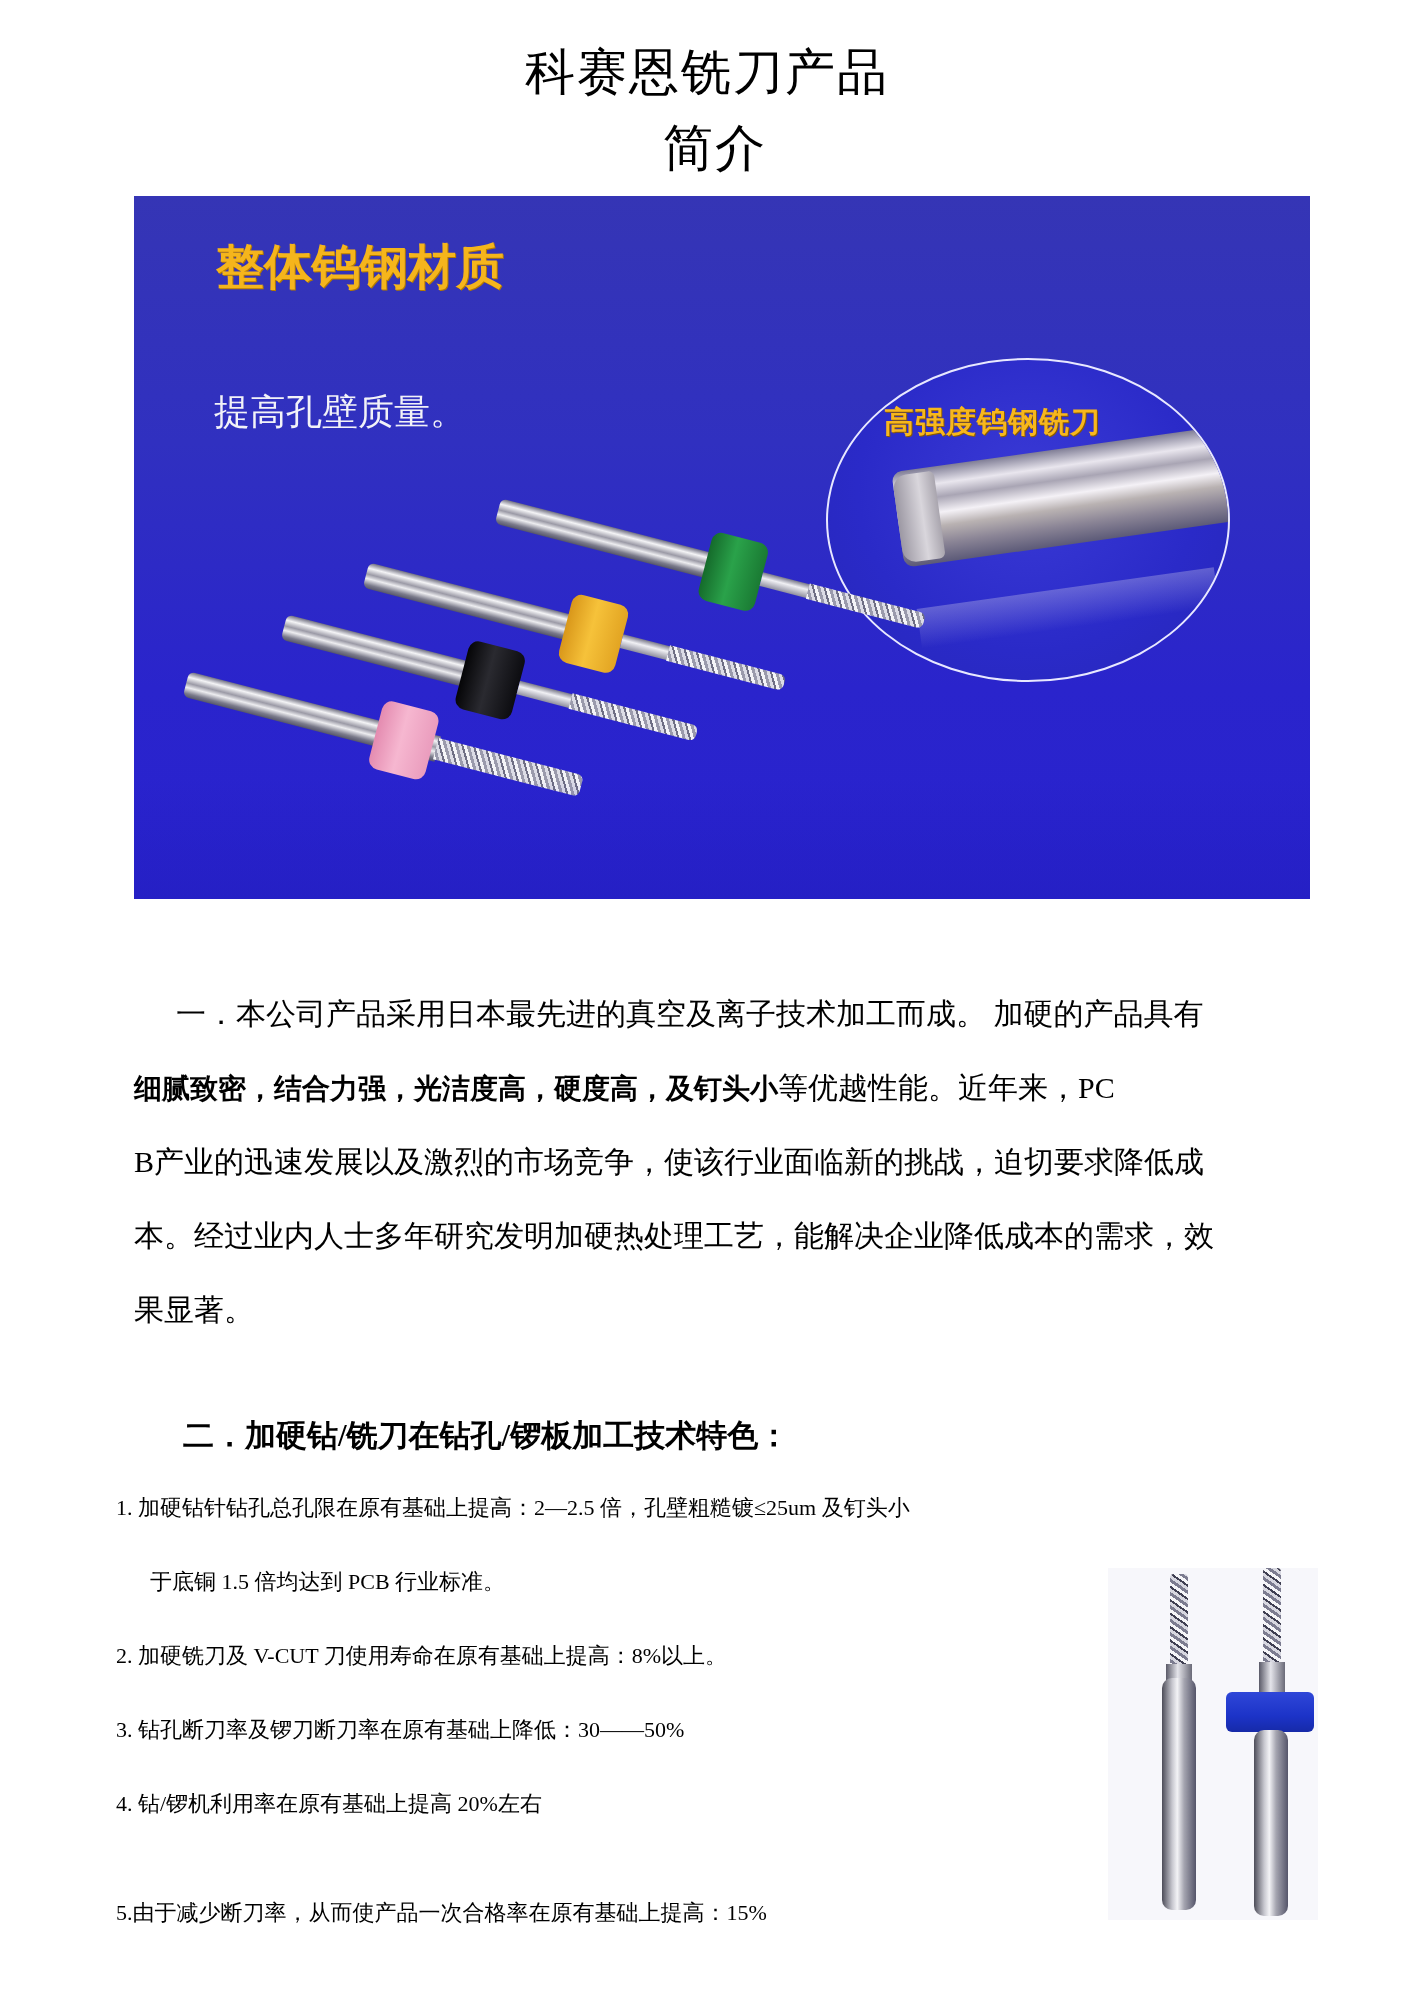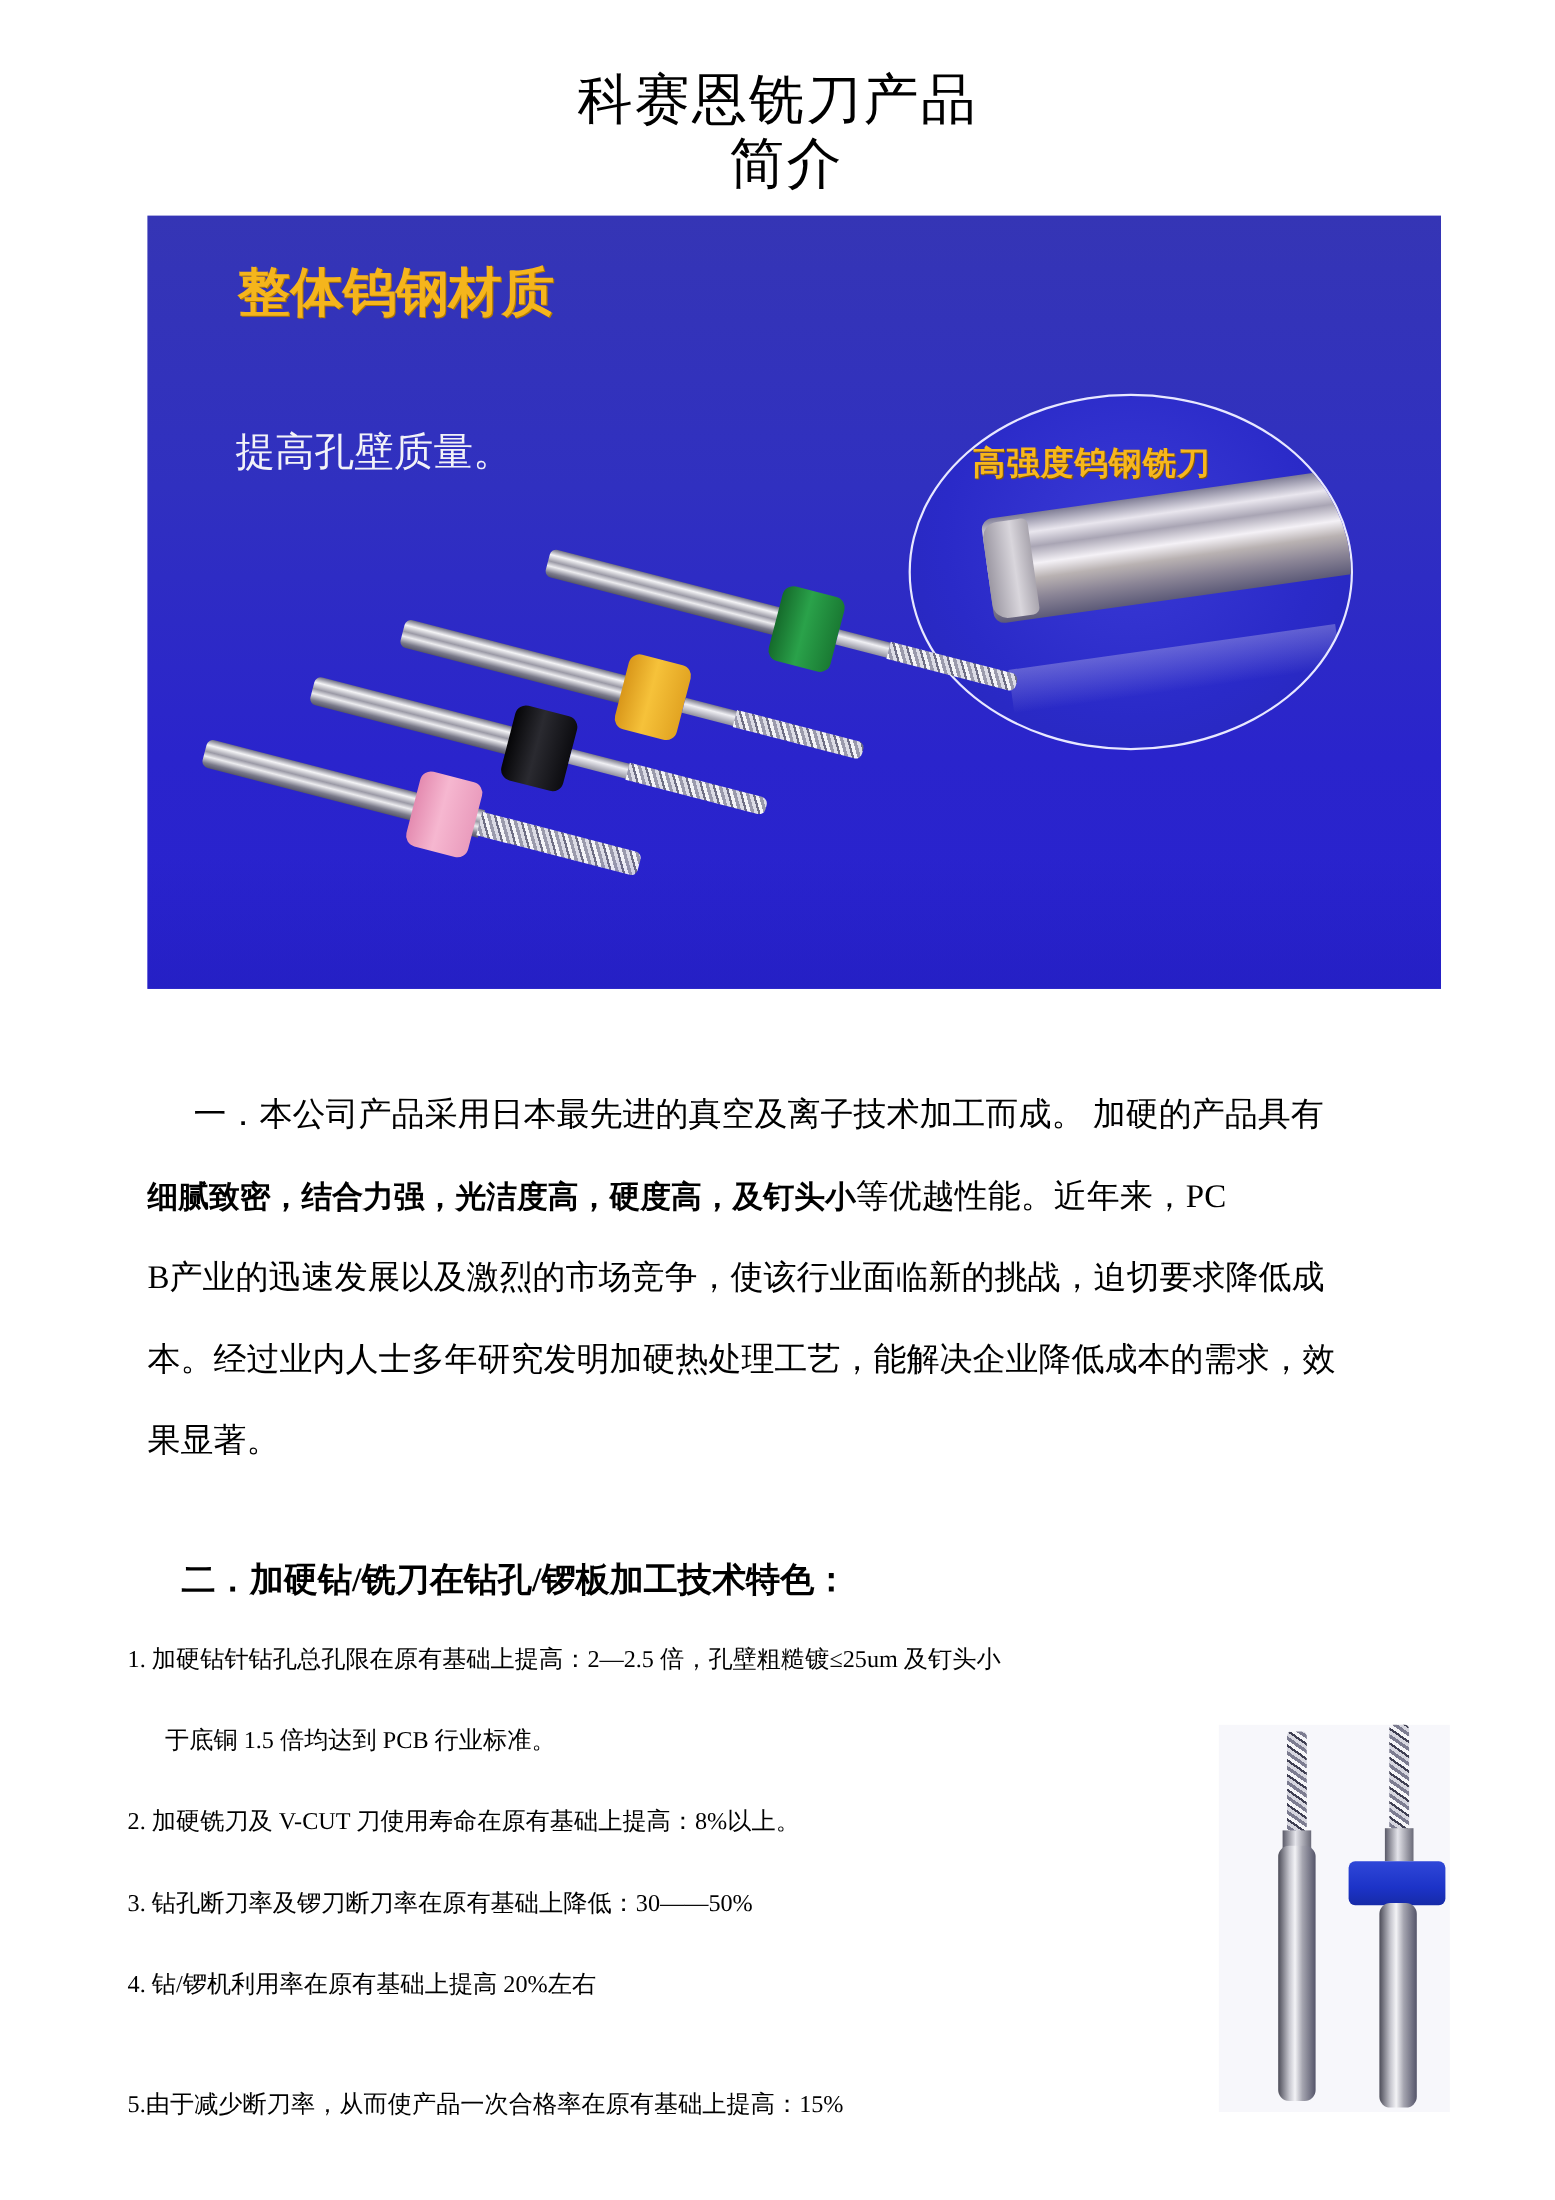--- a/index.html
+++ b/index.html
@@ -1,20 +1,20 @@
 <!DOCTYPE html>
 <html><head>
 <meta charset="utf-8">
 <style>
   html, body { margin: 0; padding: 0; background: #ffffff; }
   body { width: 1414px; height: 2000px; position: relative; overflow: hidden;
          font-family: "Liberation Serif", "DejaVu Serif", serif; color: #000; }
   .title { position: absolute; left: 0; width: 1414px; text-align: center;
            font-size: 50px; line-height: 60px; letter-spacing: 2px; }
-  .title.t1 { top: 60px; }
+  .title.t1 { top: 42px; }
   .title.t2 { top: 118px; left: 8px; }
 
   .banner { position: absolute; left: 134px; top: 196px; width: 1176px; height: 703px;
             background: linear-gradient(180deg, #3535b5 0%, #3030c0 35%, #2a24cc 70%, #2822cf 100%);
             overflow: hidden; }
   .banner .headline { position: absolute; left: 82px; top: 42px; font-size: 48px; line-height: 56px;
             font-family: "DejaVu Sans", sans-serif; font-weight: bold; color: #f5b51c;
             text-shadow: 1px 1px 0 #b37a00; }
   .banner .sub { position: absolute; left: 80px; font-size: 36px; line-height: 44px;
             font-family: "DejaVu Sans", sans-serif; color: #f2f2f8; }
@@ -55,21 +55,21 @@
   .shadowband { position: absolute; left: 0; bottom: 0; width: 100%; height: 120px;
             background: linear-gradient(180deg, rgba(40,34,207,0), rgba(35,30,190,0.6)); }
 
   .para { position: absolute; font-size: 30px; line-height: 36px; white-space: nowrap; }
   .para b { font-family: "DejaVu Sans", sans-serif; font-weight: bold; font-size: 28px; }
   .p1 { left: 176px; top: 996px; }
   .p2 { left: 134px; top: 1070px; }
   .p3 { left: 134px; top: 1144px; }
   .p4 { left: 134px; top: 1218px; }
   .p5 { left: 134px; top: 1292px; }
-  .h2 { position: absolute; left: 165px; top: 1418px; font-size: 31px; line-height: 36px;
+  .h2 { position: absolute; left: 183px; top: 1418px; font-size: 31px; line-height: 36px;
         font-weight: bold; white-space: nowrap; }
   .li { position: absolute; font-size: 22px; line-height: 36px; white-space: nowrap; }
   .li1 { left: 116px; top: 1490px; }
   .li1b { left: 150px; top: 1564px; }
   .li2 { left: 116px; top: 1638px; }
   .li3 { left: 116px; top: 1712px; }
   .li4 { left: 116px; top: 1786px; }
   .li5 { left: 116px; top: 1860px; margin-top: 35px; }
 
   .photo2 { position: absolute; left: 1108px; top: 1568px; width: 210px; height: 352px; background: #f7f7fb; }

